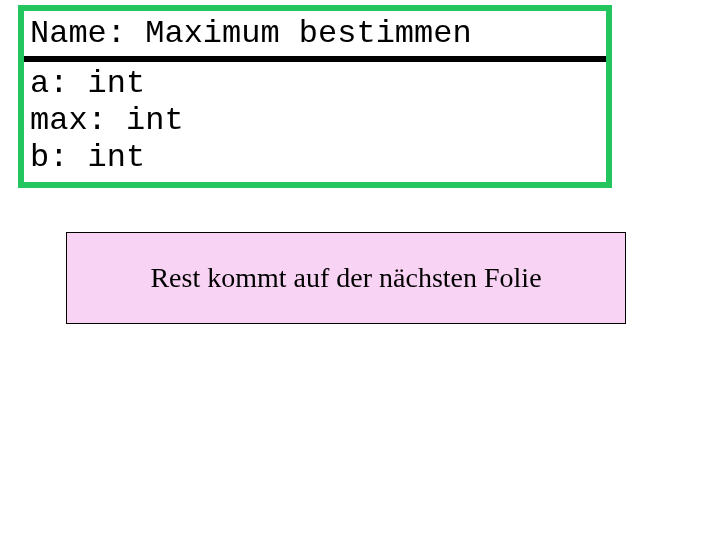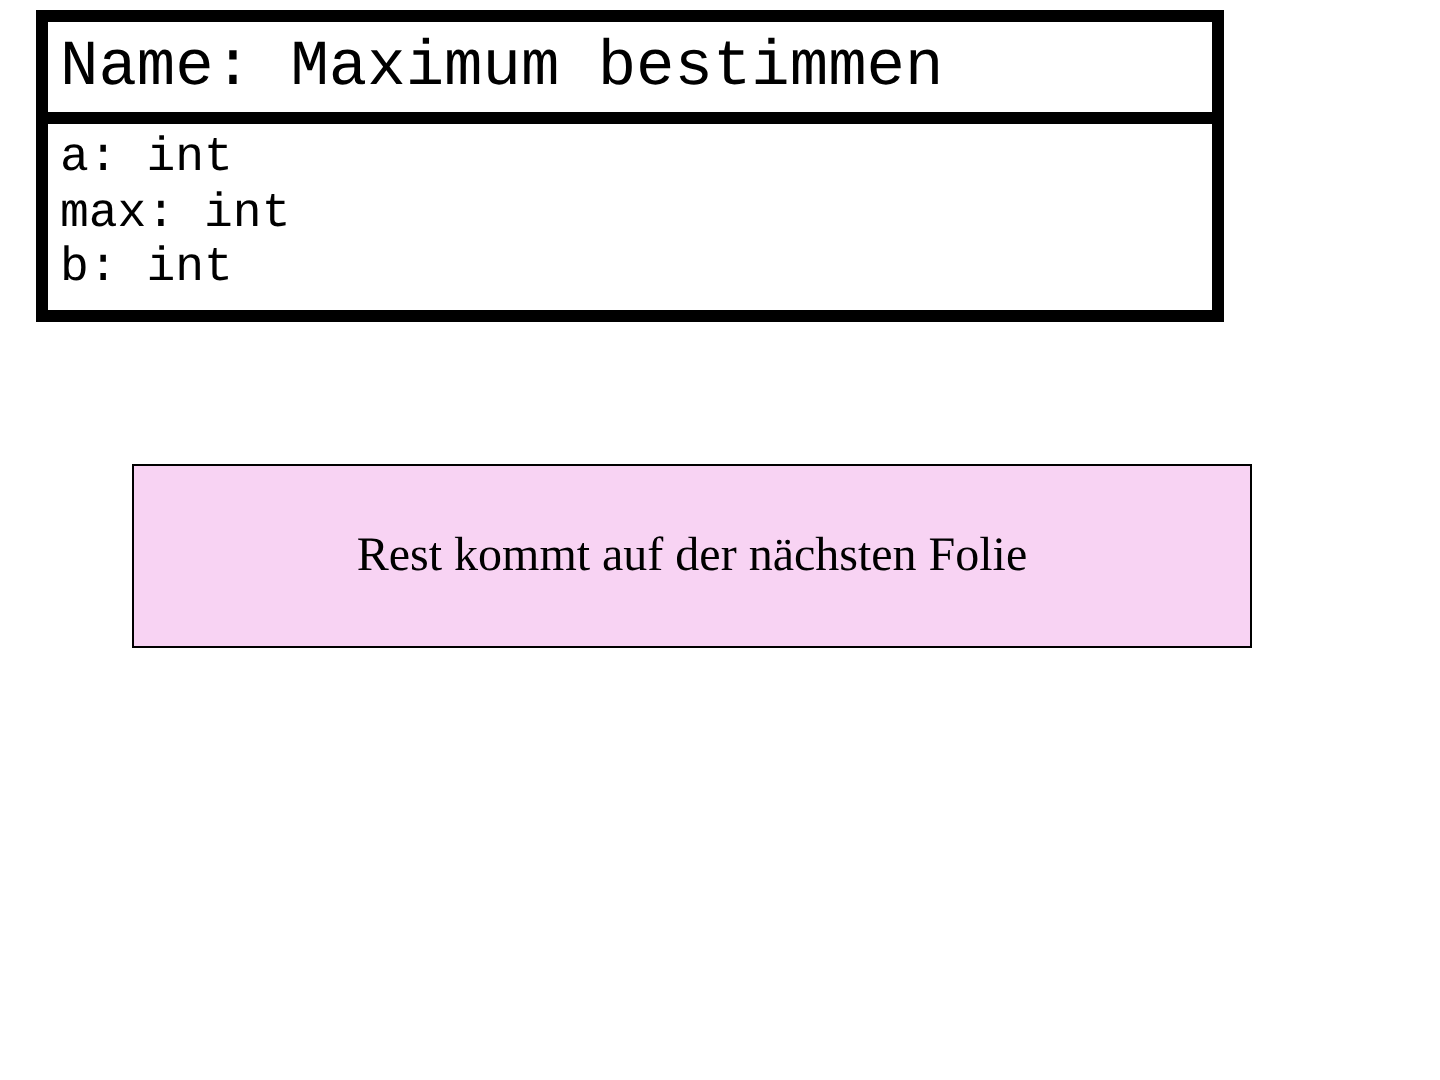--- a/index.html
+++ b/index.html
@@ -8,52 +8,52 @@
     width: 720px;
     height: 540px;
     background: #ffffff;
     font-family: "Courier New", Courier, monospace;
   }
   .card {
     position: absolute;
     left: 18px;
     top: 5px;
     width: 594px;
-    border: 6px solid #000000;
+    border: 6px solid #22c55e;
     background: #fff;
     box-sizing: border-box;
   }
   .card-title {
     padding: 4px 6px 4px 6px;
     font-size: 32px;
     letter-spacing: 0px;
     white-space: pre;
     border-bottom: 6px solid #000;
   }
   .card-body {
     padding: 4px 6px 6px 6px;
-    font-size: 24px;
+    font-size: 32px;
     letter-spacing: 0px;
     line-height: 1.15;
   }
   .card-body div { white-space: pre; }
   .note {
     position: absolute;
     left: 66px;
     top: 232px;
     width: 560px;
     height: 92px;
     background: #F8D3F3;
     border: 1px solid #000;
     box-sizing: border-box;
     display: flex;
     align-items: center;
     justify-content: center;
     font-family: "Times New Roman", Times, serif;
-    font-size: 24px;
+    font-size: 28px;
   }
 </style>
 </head>
 <body>
 
 <div class="card">
   <div class="card-title">Name: Maximum bestimmen</div>
   <div class="card-body">
     <div>a: int</div>
     <div>max: int</div>

